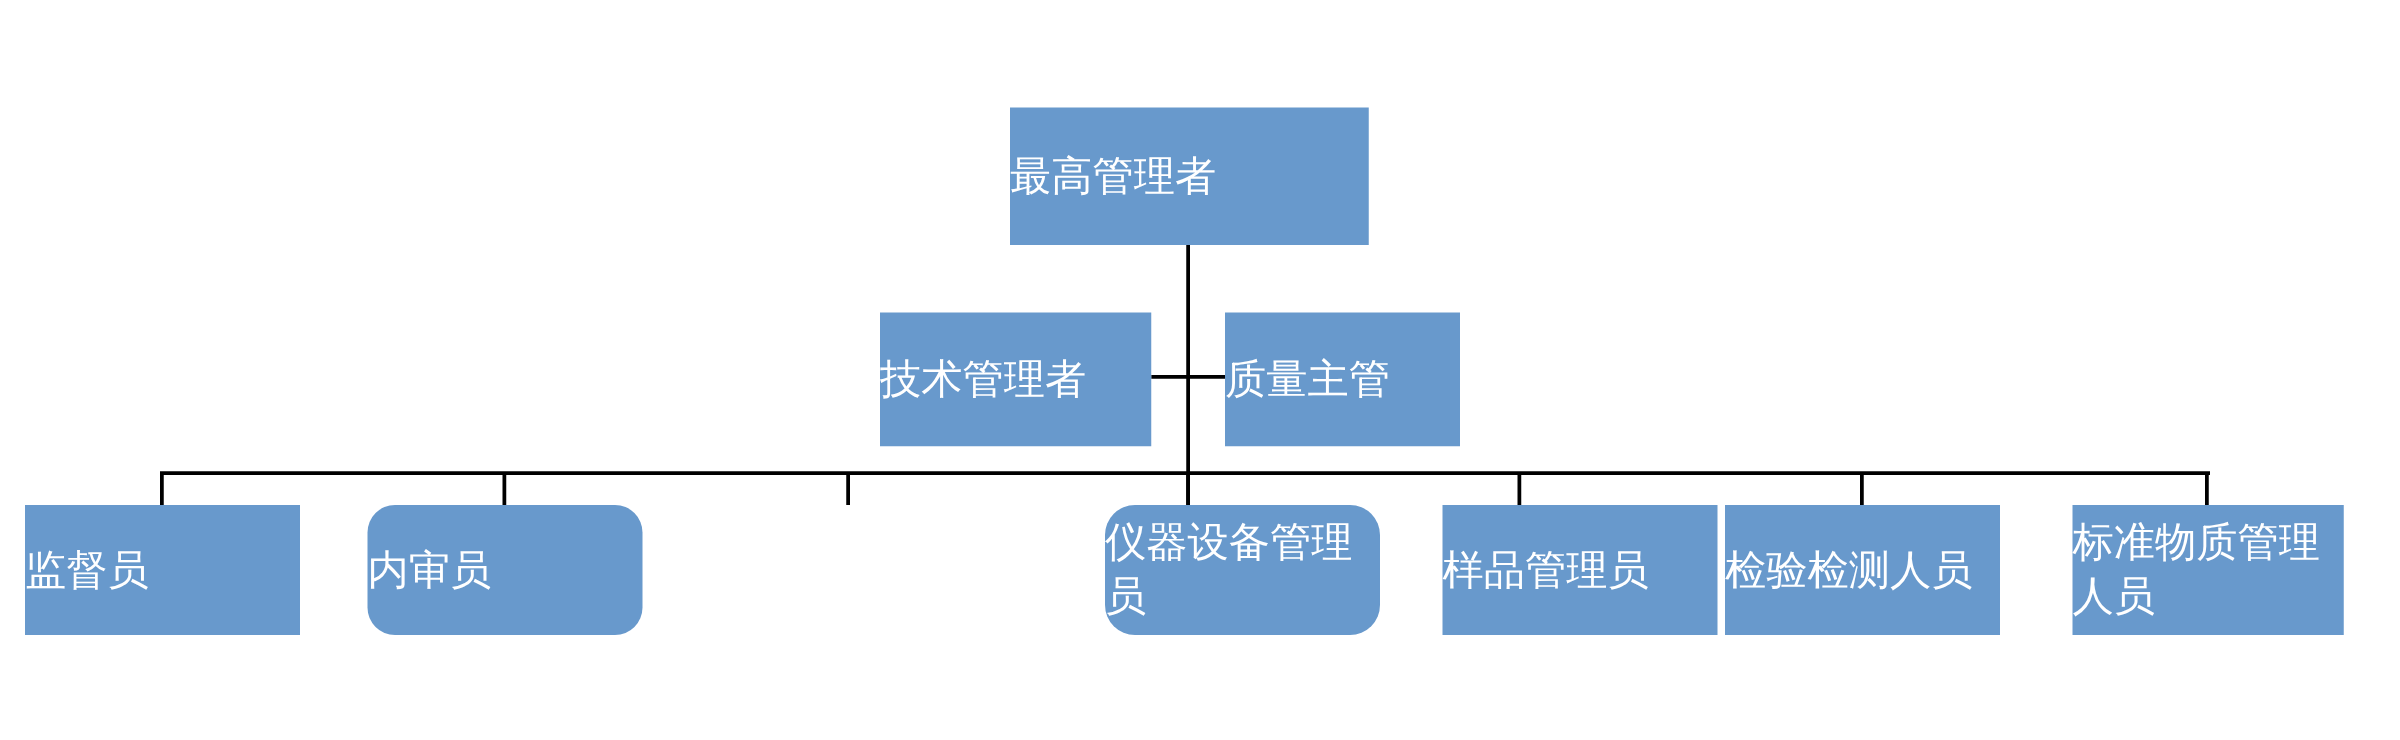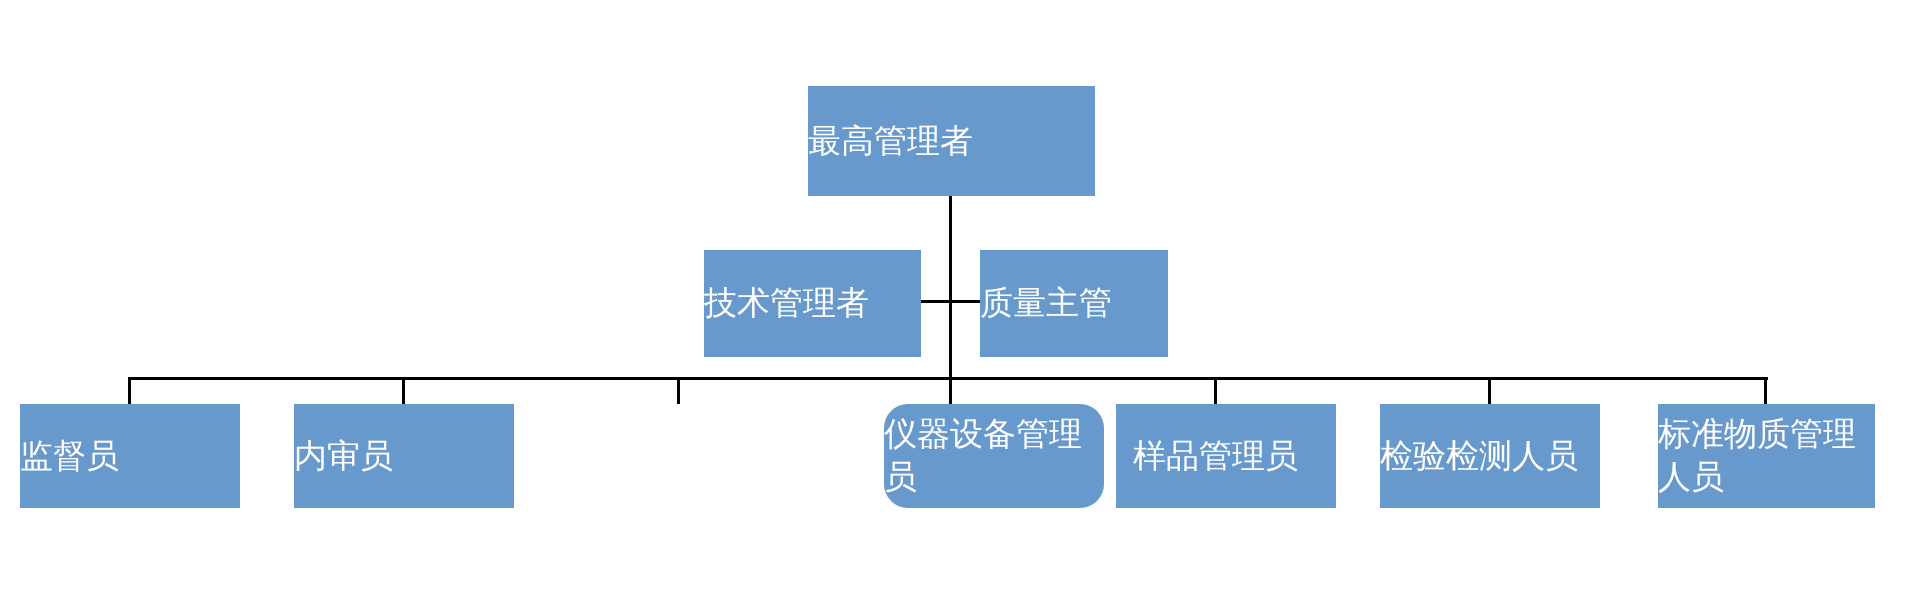--- a/index.html
+++ b/index.html
@@ -45,24 +45,24 @@
   
   .n-root   {left:808px;  top:86px;  width:287px; height:110px;}
 
   
   .n-l2-0   {left:704px;  top:250px; width:217px; height:107px;}
   .n-l2-1   {left:980px;  top:250px; width:188px; height:107px;}
 
   
   .n-l3     {top:404px; height:104px; width:220px;}
   .n-l3-0   {left:20px;}
-  .n-l3-1   {left:294px;}
+  .n-l3-1   {left:294px;border-radius:22px;}
   .n-l3-2   {left:569px;}
   .n-l3-3   {left:884px;border-radius:24px;}
-  .n-l3-4   {left:1116px;padding-left:17px;}
+  .n-l3-4   {left:1154px;}
   .n-l3-5   {left:1380px;}
   .n-l3-6   {left:1658px; width:217px;}
 
   
   .v-main   {left:949px;  top:196px; width:3px;    height:208px;}
   .h-stub   {left:921px;  top:300px; width:59px;   height:3px;}
   .h-rail   {left:128px;  top:377px; width:1640px; height:3px;}
   .drop     {top:379px; width:3px; height:25px;}
   .drop-0   {left:128px;}
   .drop-1   {left:402px;}

